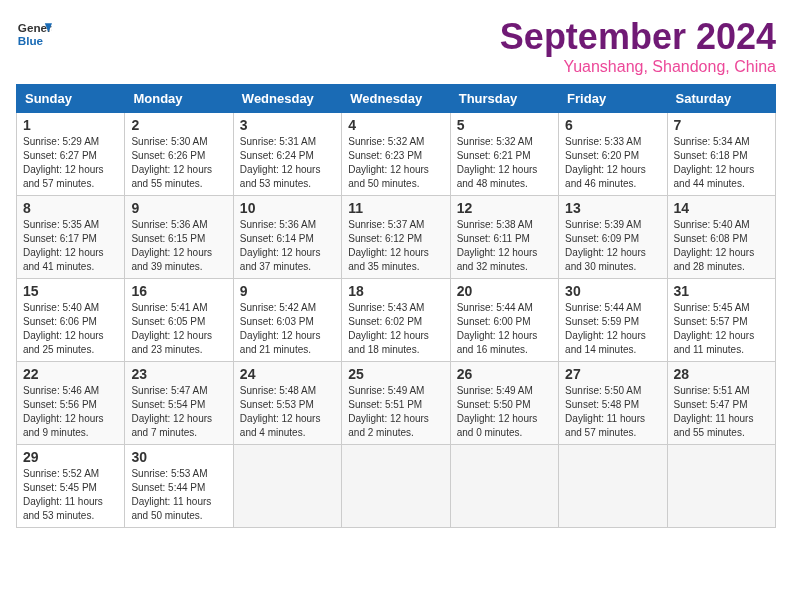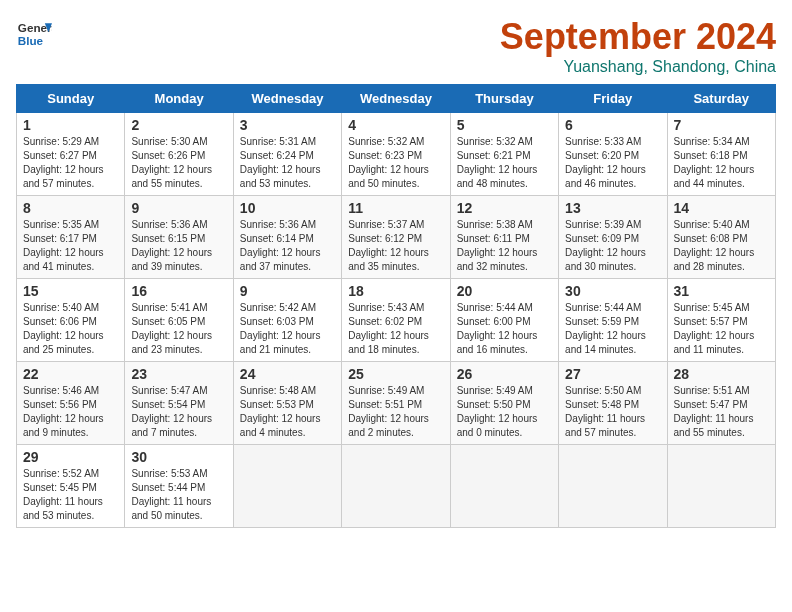--- a/index.html
+++ b/index.html
@@ -24,35 +24,35 @@
     .logo-icon {
       width: 36px;
       height: 36px;
     }
     .title-block {
       text-align: right;
     }
     .month-title {
       font-size: 36px;
       font-weight: bold;
-      color: #c2410c;
+      color: #701a75;
     }
     .subtitle {
       font-size: 16px;
-      color: #0f766e;
+      color: #ec4899;
     }
     .calendar {
       width: 100%;
       border-collapse: collapse;
       font-size: 11px;
     }
     .calendar th {
       background: #1a6bb5;
       color: #fff;
-      text-align: center;
+      text-align: left;
       padding: 6px 8px;
       font-size: 13px;
       font-weight: bold;
       border: 1px solid #1a6bb5;
     }
     .calendar td {
       border: 1px solid #ccc;
       vertical-align: top;
       padding: 4px 6px;
       width: 14.28%;

